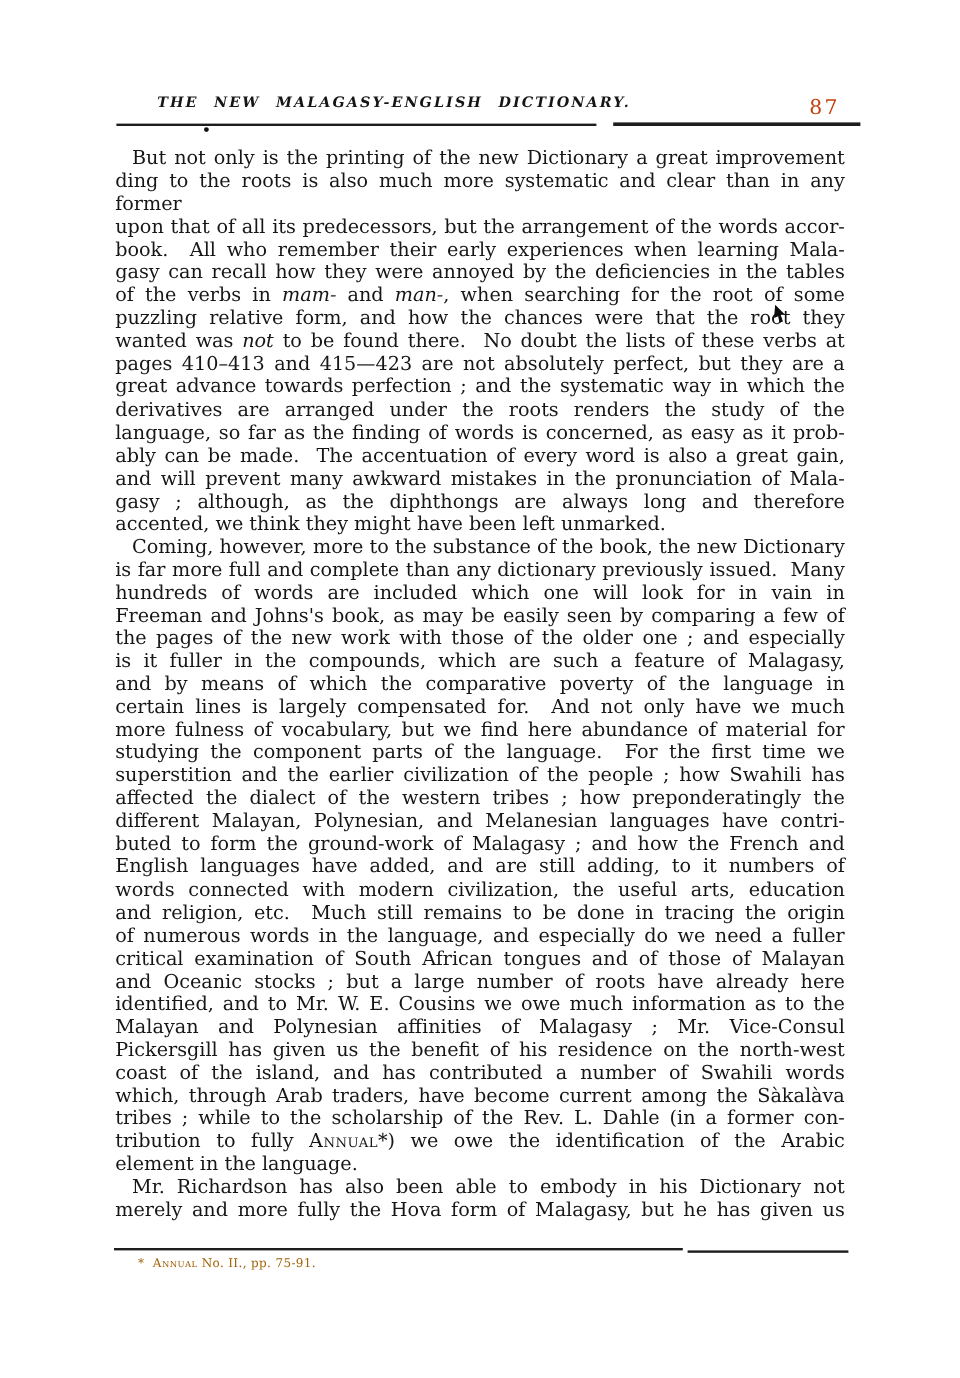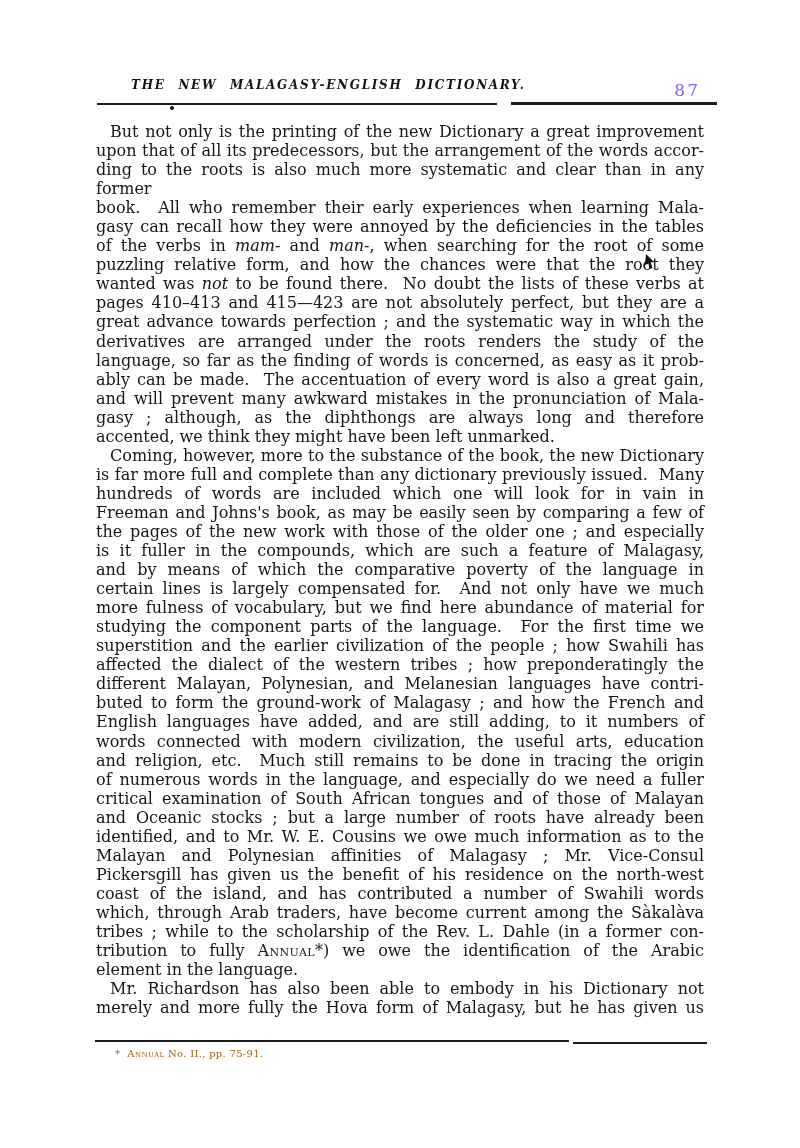--- a/index.html
+++ b/index.html
@@ -22,21 +22,21 @@
     position:absolute;left:97px;top:78px;width:607px;height:24px;
   }
   .title{
     position:absolute;left:34px;top:0;
     font-style:italic;font-weight:bold;
     font-size:12px;letter-spacing:1.7px;word-spacing:7px;
     white-space:nowrap;color:#151515;
   }
   .pagenum{
     position:absolute;right:4px;top:2px;
-    font-size:17px;letter-spacing:2px;color:#8b5cf6;
+    font-size:17px;letter-spacing:2px;color:#c2410c;
   }
   .rule{position:absolute;background:#1d1d1d;}
   .rule.hl{left:97px;top:103px;width:400px;height:2px;}
   .rule.hr{left:511px;top:102px;width:206px;height:3px;}
   .rule.fl{left:95px;top:1040px;width:474px;height:2px;}
   .rule.fr{left:573px;top:1042px;width:134px;height:2px;}
   .dot-artifact{
     position:absolute;left:170px;top:106px;width:4px;height:4px;
     border-radius:50%;background:#101010;
   }
@@ -71,22 +71,22 @@
     <div class="pagenum">87</div>
   </div>
 
   <div class="rule hl"></div>
   <div class="rule hr"></div>
   <div class="dot-artifact"></div>
 
   <div class="body-text">
       <div class="paragraph">
         <div class="line first"><span>But not only is the printing of the new Dictionary a great improvement</span></div>
+        <div class="line"><span>ding to the roots is also much more systematic and clear than in any former</span></div>
         <div class="line"><span>upon that of all its predecessors, but the arrangement of the words accor-</span></div>
-        <div class="line"><span>ding to the roots is also much more systematic and clear than in any former</span></div>
         <div class="line"><span>book.&nbsp; All who remember their early experiences when learning Mala-</span></div>
         <div class="line"><span>gasy can recall how they were annoyed by the deficiencies in the tables</span></div>
         <div class="line"><span>of the verbs in </span><span class="it">mam-</span><span> and </span><span class="it">man-</span><span>, when searching for the root of some</span></div>
         <div class="line"><span>puzzling relative form, and how the chances were that the root they</span></div>
         <div class="line"><span>wanted was </span><span class="it">not</span><span> to be found there.&nbsp; No doubt the lists of these verbs at</span></div>
         <div class="line"><span>pages 410–413 and 415—423 are not absolutely perfect, but they are a</span></div>
         <div class="line"><span>great advance towards perfection ; and the systematic way in which the</span></div>
         <div class="line"><span>derivatives are arranged under the roots renders the study of the</span></div>
         <div class="line"><span>language, so far as the finding of words is concerned, as easy as it prob-</span></div>
         <div class="line"><span>ably can be made.&nbsp; The accentuation of every word is also a great gain,</span></div>
@@ -107,21 +107,21 @@
         <div class="line"><span>studying the component parts of the language.&nbsp; For the first time we</span></div>
         <div class="line"><span>superstition and the earlier civilization of the people ; how Swahili has</span></div>
         <div class="line"><span>affected the dialect of the western tribes ; how preponderatingly the</span></div>
         <div class="line"><span>different Malayan, Polynesian, and Melanesian languages have contri-</span></div>
         <div class="line"><span>buted to form the ground-work of Malagasy ; and how the French and</span></div>
         <div class="line"><span>English languages have added, and are still adding, to it numbers of</span></div>
         <div class="line"><span>words connected with modern civilization, the useful arts, education</span></div>
         <div class="line"><span>and religion, etc.&nbsp; Much still remains to be done in tracing the origin</span></div>
         <div class="line"><span>of numerous words in the language, and especially do we need a fuller</span></div>
         <div class="line"><span>critical examination of South African tongues and of those of Malayan</span></div>
-        <div class="line"><span>and Oceanic stocks ; but a large number of roots have already been</span></div>
+        <div class="line"><span>and Oceanic stocks ; but a large number of roots have already here</span></div>
         <div class="line"><span>identified, and to Mr. W. E. Cousins we owe much information as to the</span></div>
         <div class="line"><span>Malayan and Polynesian affinities of Malagasy ; Mr. Vice-Consul</span></div>
         <div class="line"><span>Pickersgill has given us the benefit of his residence on the north-west</span></div>
         <div class="line"><span>coast of the island, and has contributed a number of Swahili words</span></div>
         <div class="line"><span>which, through Arab traders, have become current among the Sàkalàva</span></div>
         <div class="line"><span>tribes ; while to the scholarship of the Rev. L. Dahle (in a former con-</span></div>
         <div class="line"><span>tribution to fully </span><span class="sc">Annual</span><span>*) we owe the identification of the Arabic</span></div>
         <div class="line last"><span>element in the language.</span></div>
       </div>
       <div class="paragraph">

